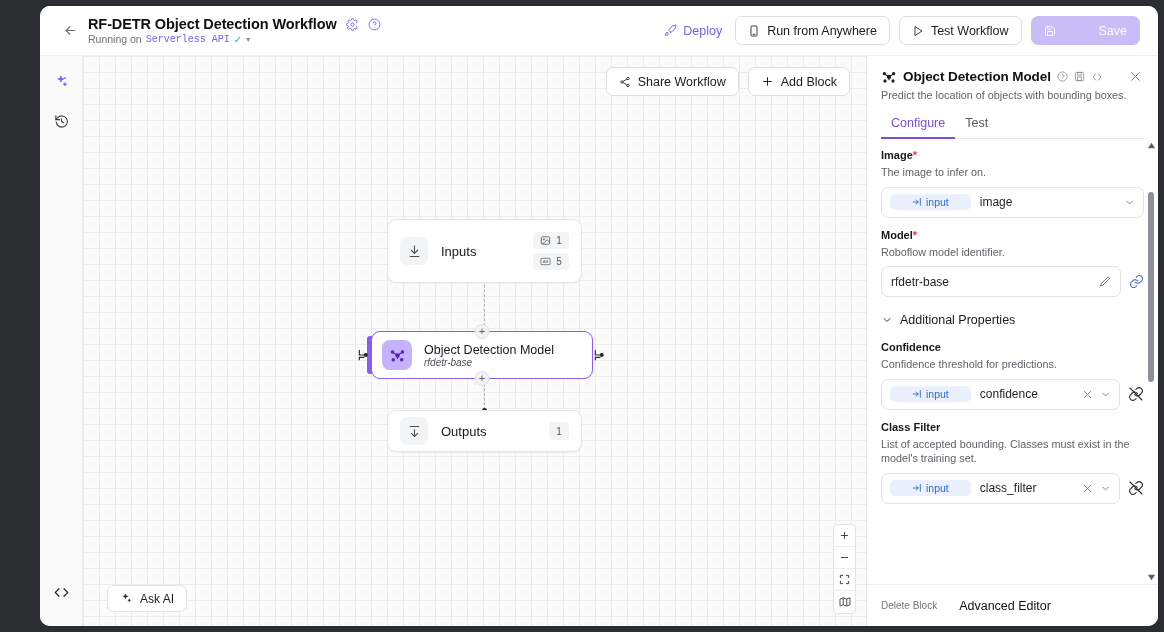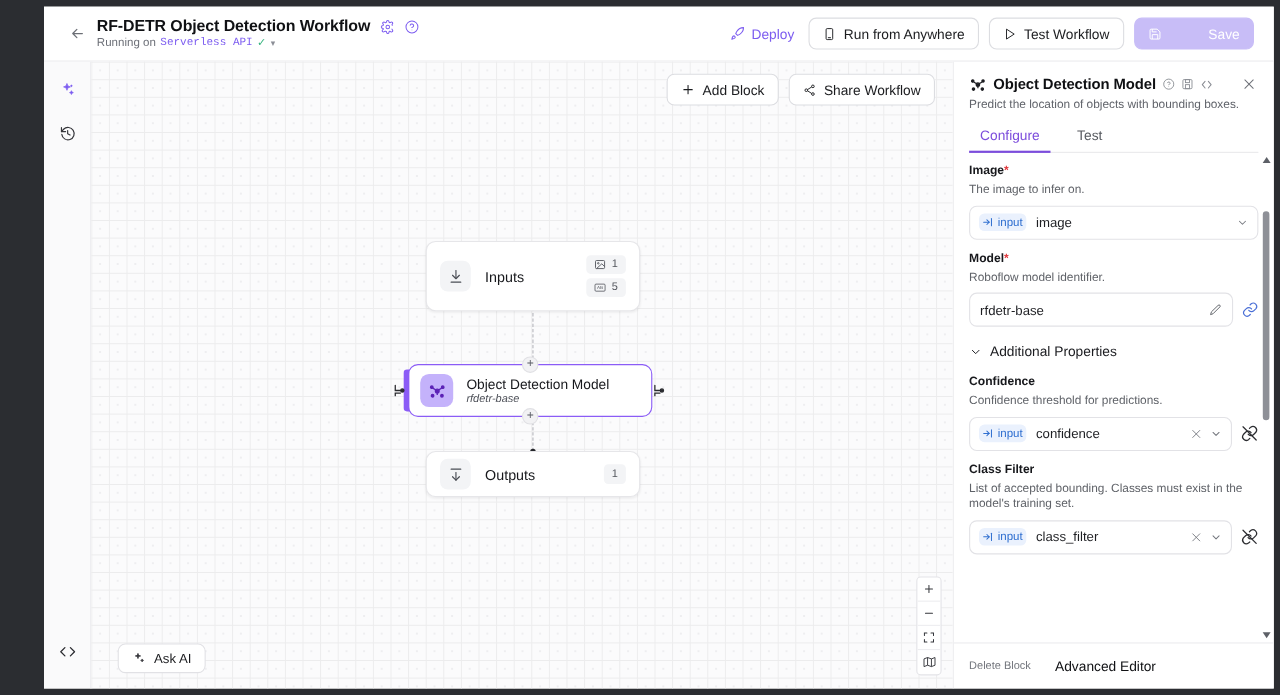--- a/index.html
+++ b/index.html
@@ -7,21 +7,21 @@
     width: 1164px; height: 632px;
     background: #2b2d31;
     font-family: "Liberation Sans", sans-serif;
     overflow: hidden;
   }
   .app {
     position: absolute;
     left: 40px; top: 6px;
     width: 1118px; height: 620px;
     background: #ffffff;
-    border-radius: 0;
+    border-radius: 10px;
     overflow: hidden;
     display: flex; flex-direction: column; justify-content: flex-end;
   }
 
   
   .header {
     height: 50px; min-height: 50px;
     background: #ffffff;
     border-bottom: 1px solid #ececee;
     display: flex; align-items: center;
@@ -244,21 +244,21 @@
     background: #fff;
     display: flex; flex-direction: column;
   }
   .panel-head { padding: 12px 14px 0 14px; }
   .panel-title-row { display: flex; align-items: center; gap: 6px; }
   .p-ic { color: #1c1d21; display: flex; align-items: center; }
   .p-title { font-size: 13.5px; font-weight: 600; color: #0f1013; letter-spacing: -.1px; }
   .p-mini { color: #8a8d94; display: flex; align-items: center; cursor: pointer; }
   .p-close { margin-left: auto; color: #6e7178; font-size: 14px; cursor: pointer; padding: 2px; }
   .p-desc { font-size: 10.8px; color: #60636a; margin-top: 4px; }
-  .tabs { display: flex; gap: 14px; margin-top: 10px; border-bottom: 1px solid #e9e9ec; }
+  .tabs { display: flex; gap: 0; margin-top: 10px; border-bottom: 1px solid #e9e9ec; }
   .tab {
     padding: 5px 10px 7px 10px;
     font-size: 12.5px; color: #56595f; cursor: pointer;
     border-bottom: 2px solid transparent; margin-bottom: -1px;
   }
   .tab.active { color: #7c4ddc; border-bottom-color: #7c4ddc; }
 
   .panel-scroll {
     flex: 1; overflow: hidden; position: relative;
     padding: 10px 14px 6px 14px;
@@ -272,21 +272,21 @@
   .ctrl {
     flex: 1; height: 31px;
     border: 1px solid #e2e2e6; border-radius: 7px;
     display: flex; align-items: center; padding: 0 8px;
     background: #fff;
     cursor: pointer;
   }
   .chip {
     display: flex; align-items: center; gap: 4px;
     background: #eaf1fd; color: #2f6fd0;
-    border-radius: 5px; padding: 2px 3px;
+    border-radius: 5px; padding: 2px 22px;
     font-size: 10.5px; font-weight: 500;
   }
   .ctrl-val { margin-left: 9px; font-size: 12px; color: #1e1f23; }
   .ctrl-end { margin-left: auto; display: flex; align-items: center; gap: 7px; color: #75787f; font-size: 11px; }
   .ctrl-text { flex: 1; height: 31px; border: 1px solid #e2e2e6; border-radius: 7px;
     display: flex; align-items: center; padding: 0 9px; font-size: 12px; color: #1e1f23; }
   .link-ic { color: #4a6fd6; display: flex; align-items: center; cursor: pointer; }
   .unlink-ic { color: #2c2d31; display: flex; align-items: center; cursor: pointer; }
 
   .addprops {
@@ -416,38 +416,38 @@
           </svg>
       </div>
     </div>
 
     <div class="canvas">
       <div class="canvas-dots"></div>
 
       <div class="canvas-top">
         <div class="btn">
           <span>
-            <svg width="13" height="13" viewBox="0 0 24 24" fill="none" stroke="currentColor" stroke-width="1.8" stroke-linecap="round">
-                <line x1="12" y1="5" x2="12" y2="19"></line>
-                <line x1="5" y1="12" x2="19" y2="12"></line>
-              </svg>
-          </span>
-          <span>Add Block</span>
-        </div>
-        <div class="btn">
-          <span>
             <svg width="12" height="12" viewBox="0 0 24 24" fill="none" stroke="currentColor" stroke-width="1.7">
                 <circle cx="18" cy="5" r="2.4"></circle>
                 <circle cx="18" cy="19" r="2.4"></circle>
                 <circle cx="6" cy="12" r="2.4"></circle>
                 <line x1="8.2" y1="10.9" x2="15.8" y2="6.1"></line>
                 <line x1="8.2" y1="13.1" x2="15.8" y2="17.9"></line>
               </svg>
           </span>
           <span>Share Workflow</span>
+        </div>
+        <div class="btn">
+          <span>
+            <svg width="13" height="13" viewBox="0 0 24 24" fill="none" stroke="currentColor" stroke-width="1.8" stroke-linecap="round">
+                <line x1="12" y1="5" x2="12" y2="19"></line>
+                <line x1="5" y1="12" x2="19" y2="12"></line>
+              </svg>
+          </span>
+          <span>Add Block</span>
         </div>
       </div>
 
       <div class="edge" style="top:219px;height:56px;"></div>
       <div class="edge-dot" style="top:217px;"></div>
       <div class="edge" style="top:323px;height:31px;"></div>
       <div class="edge-dot" style="top:352px;"></div>
 
       <div class="node" id="node-inputs">
         <div class="node-ic">

